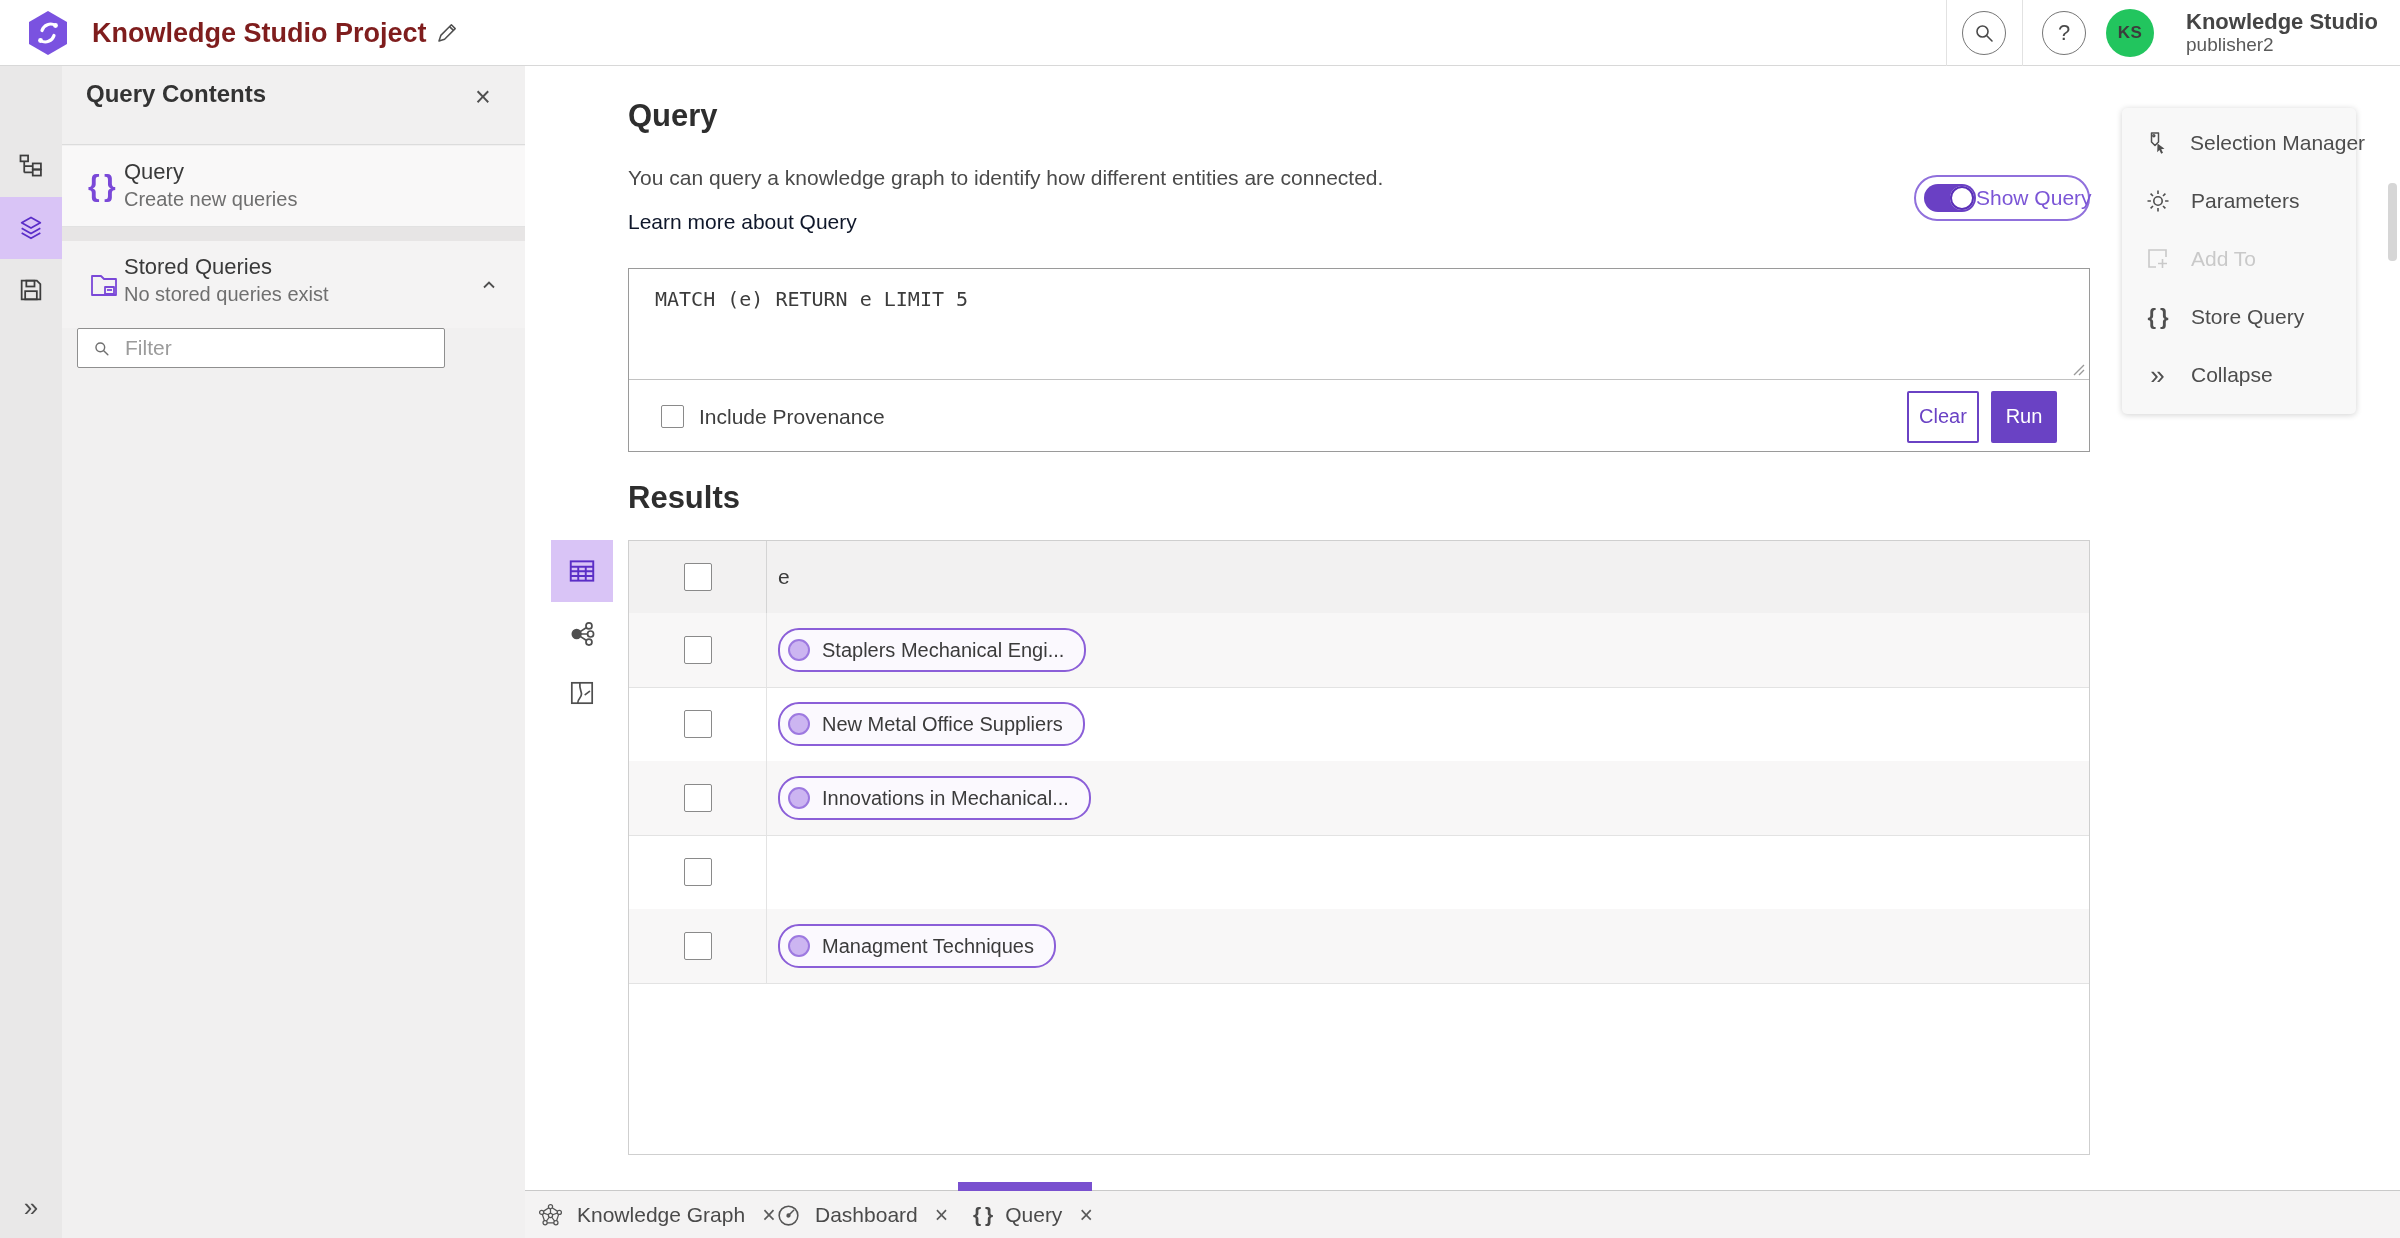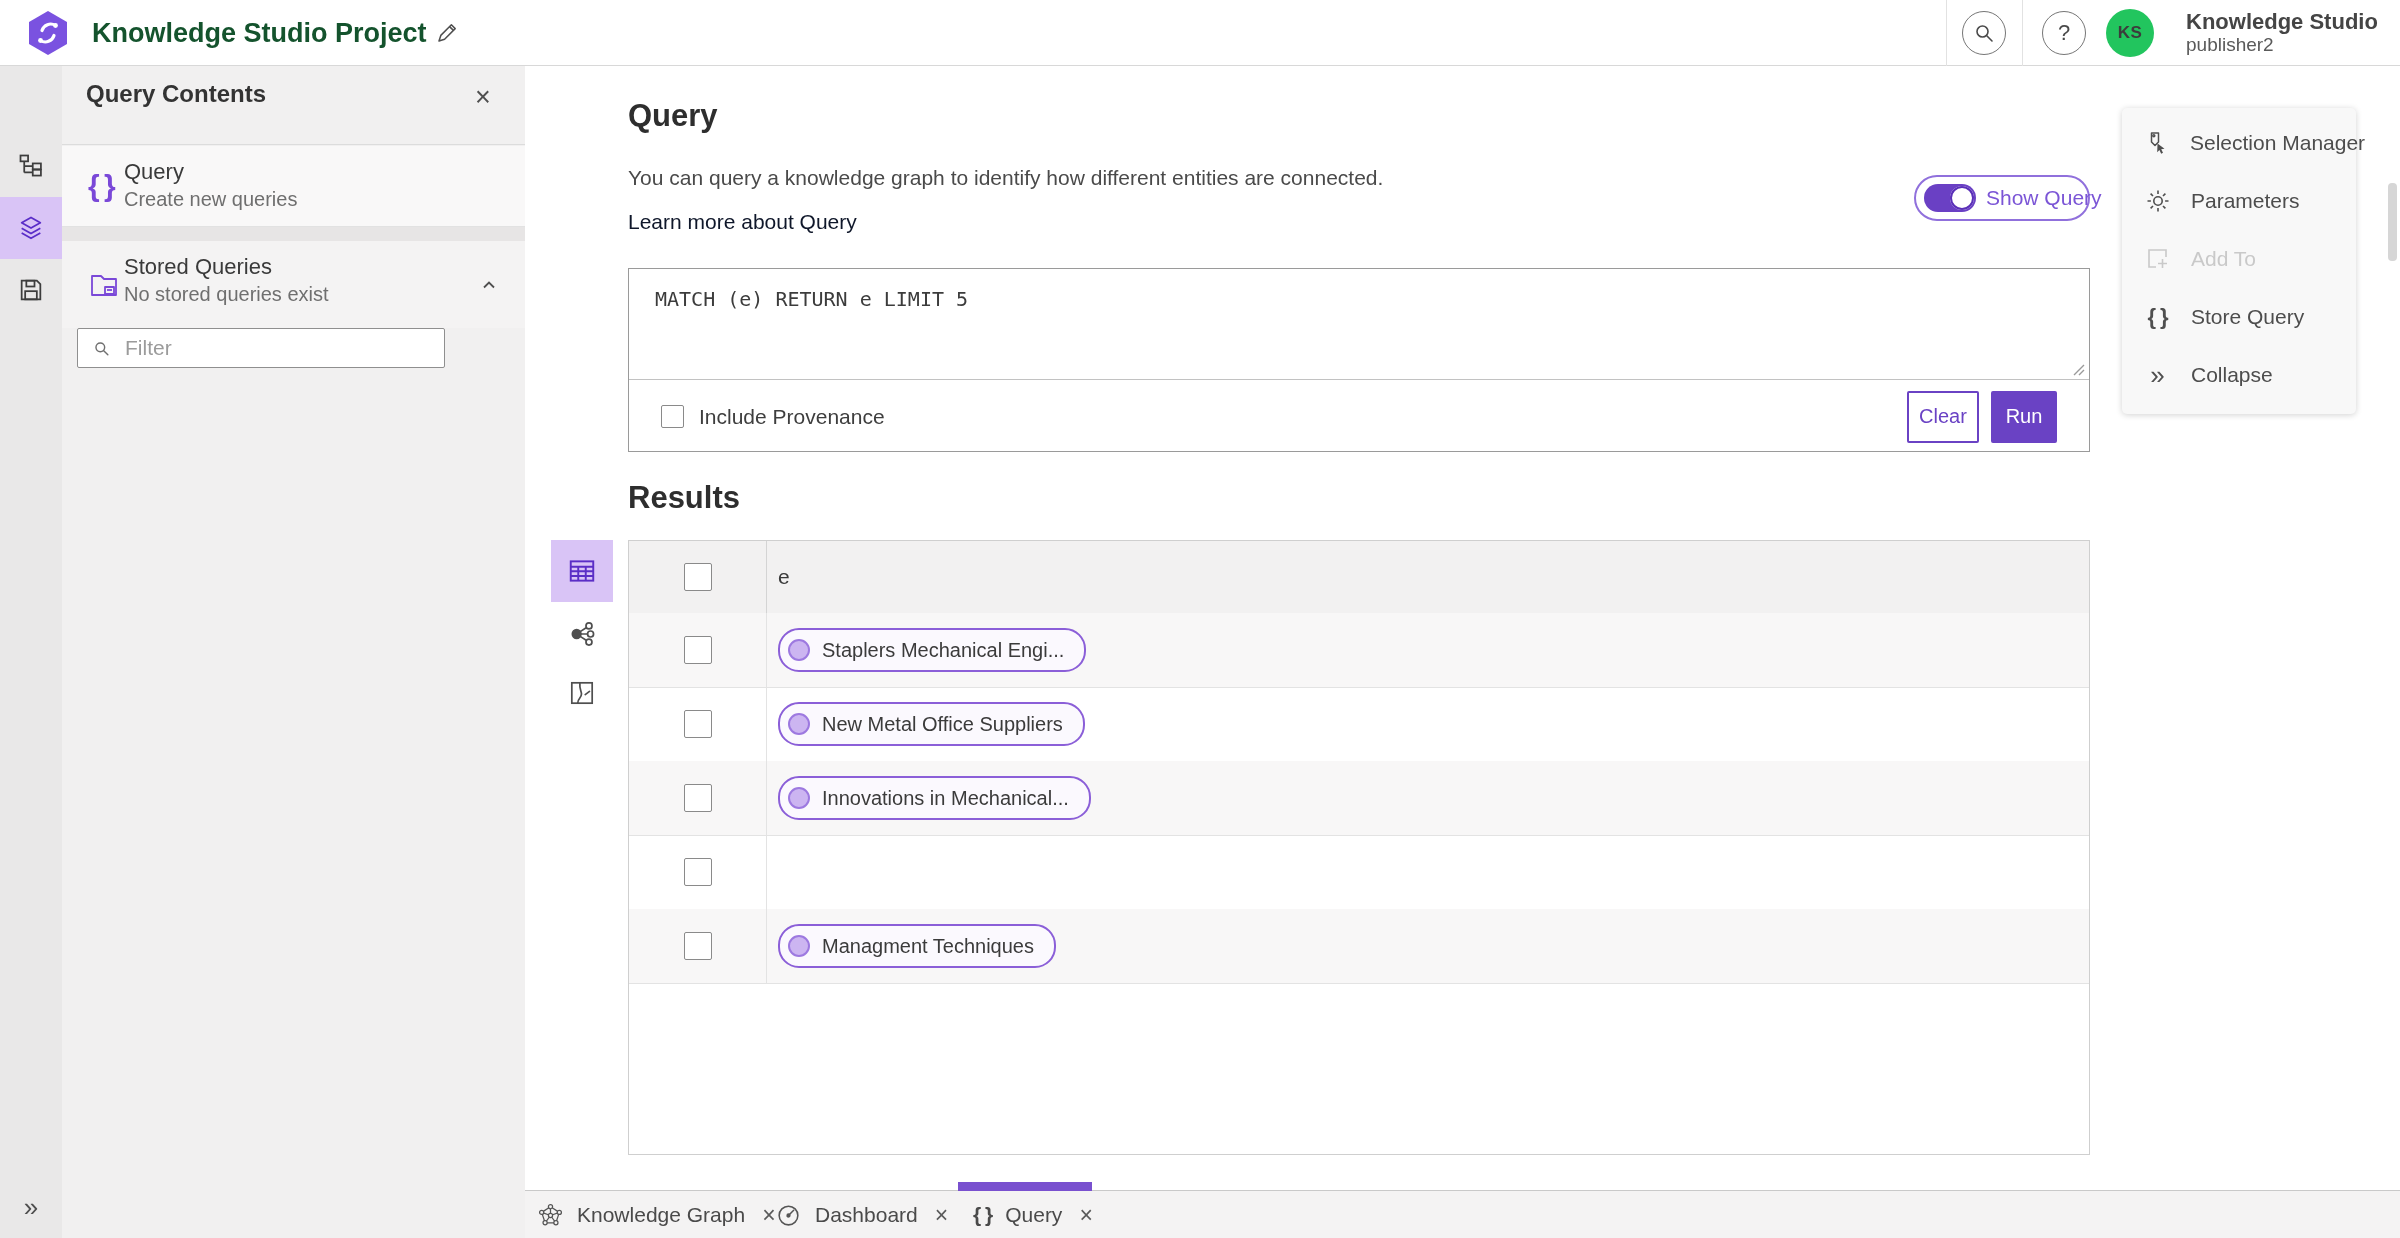--- a/index.html
+++ b/index.html
@@ -4,21 +4,21 @@
 <style>
   html,body{margin:0;padding:0;background:#fff;}
   #app{position:relative;width:2400px;height:1238px;background:#fff;overflow:hidden;
        font-family:"Liberation Sans",sans-serif;color:#4a4a4a;}
   .abs{position:absolute;box-sizing:border-box;}
   svg{display:block;}
 
   
   .topbar{left:0;top:0;width:2400px;height:66px;background:#fff;border-bottom:1px solid #d8d8d8;}
   .logo{left:24px;top:9px;width:48px;height:48px;cursor:pointer;}
-  .app-title{left:92px;top:0;height:82px;line-height:66px;font-size:27px;font-weight:700;color:#14532d;white-space:nowrap;}
+  .app-title{left:92px;top:0;height:82px;line-height:66px;font-size:27px;font-weight:700;color:#7f1d1d;white-space:nowrap;}
   .edit-btn{left:430px;top:16px;width:34px;height:34px;display:flex;align-items:center;justify-content:center;cursor:pointer;color:#4f4f4f;}
   .tb-divider{top:0;width:1px;height:66px;background:#e2e2e2;}
   .circle-btn{top:11px;width:44px;height:44px;border:1px solid #767676;border-radius:50%;display:flex;align-items:center;justify-content:center;color:#4a4a4a;cursor:pointer;background:#fff;}
   .help-glyph{font-size:22px;color:#4a4a4a;}
   .avatar{left:2106px;top:9px;width:48px;height:48px;border-radius:50%;background:#22c55e;display:flex;align-items:center;justify-content:center;
           font-size:17px;font-weight:700;color:#3c3c3c;letter-spacing:.5px;cursor:pointer;}
   .user-block{left:2186px;top:9px;line-height:1.15;cursor:default;}
   .user-block .product{font-size:22px;color:#454545;font-weight:600;text-align:right;}
   .user-block .uname{font-size:19px;color:#5a5a5a;}
 
@@ -48,21 +48,21 @@
               display:flex;align-items:center;padding:0 10px 0 14px;}
   .filter-box input{flex:1;border:none;outline:none;font-size:21px;font-family:"Liberation Sans",sans-serif;color:#3c3c3c;background:transparent;margin-left:12px;}
   .filter-box input::placeholder{color:#9b9b9b;}
 
   
   .h1{font-size:31px;font-weight:700;color:#2e2e2e;}
   .query-h{left:628px;top:98px;}
   .query-desc{left:628px;top:166px;font-size:21px;color:#4a4a4a;}
   .query-link{left:628px;top:210px;font-size:21px;color:#0f172a;cursor:pointer;}
   .toggle-pill{left:1914px;top:175px;width:176px;height:46px;border:2px solid #9070dc;border-radius:24px;
-               display:flex;align-items:center;gap:10px;padding:0 14px 0 8px;cursor:pointer;background:#fff;}
+               display:flex;align-items:center;padding:0 14px 0 8px;cursor:pointer;background:#fff;}
   .toggle-track{position:relative;width:52px;height:28px;background:#6a40c4;border-radius:15px;flex:0 0 auto;}
   .toggle-knob{position:absolute;right:2px;top:2px;width:24px;height:24px;background:#fff;border-radius:50%;
                box-shadow:inset 0 0 0 2px #5a30b8;}
   .toggle-label{font-size:21px;color:#7b55d6;white-space:nowrap;}
 
   .qbox{left:628px;top:268px;width:1462px;height:184px;border:1px solid #9a9a9a;background:#fff;}
   .qbox textarea{position:absolute;left:0;top:0;width:100%;height:110px;border:none;outline:none;resize:none;
                  box-sizing:border-box;padding:18px 26px;background:transparent;
                  font-family:"DejaVu Sans Mono","Liberation Mono",monospace;font-size:20px;color:#3c3c3c;}
   .resize-grip{position:absolute;right:3px;top:92px;width:16px;height:16px;cursor:nwse-resize;}

